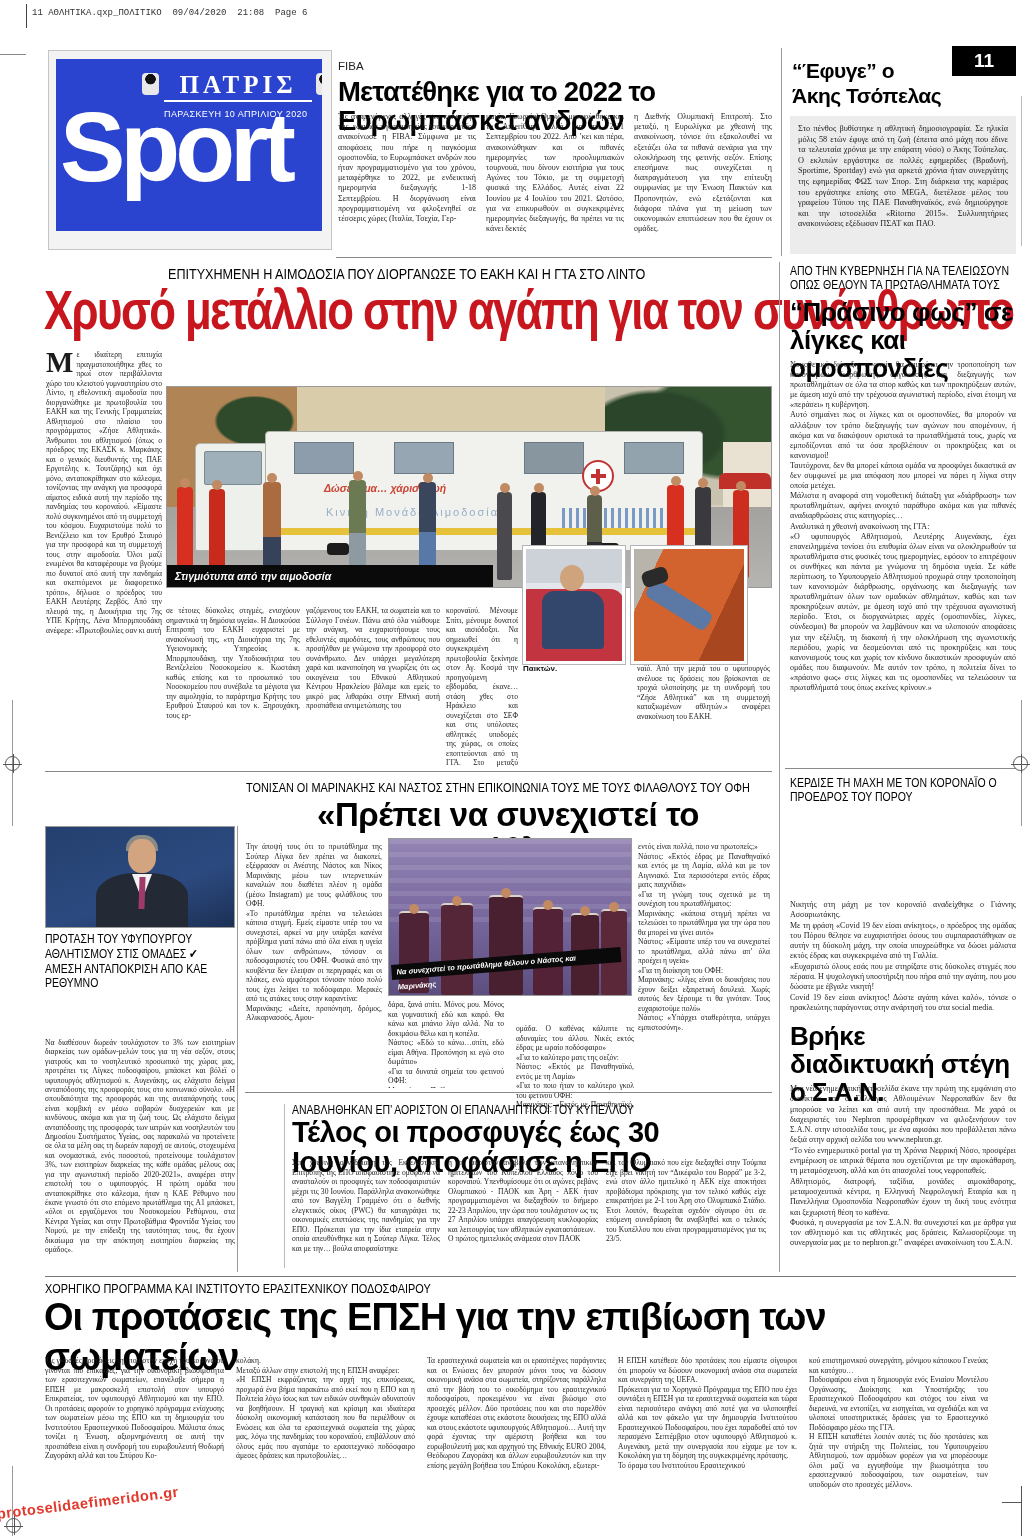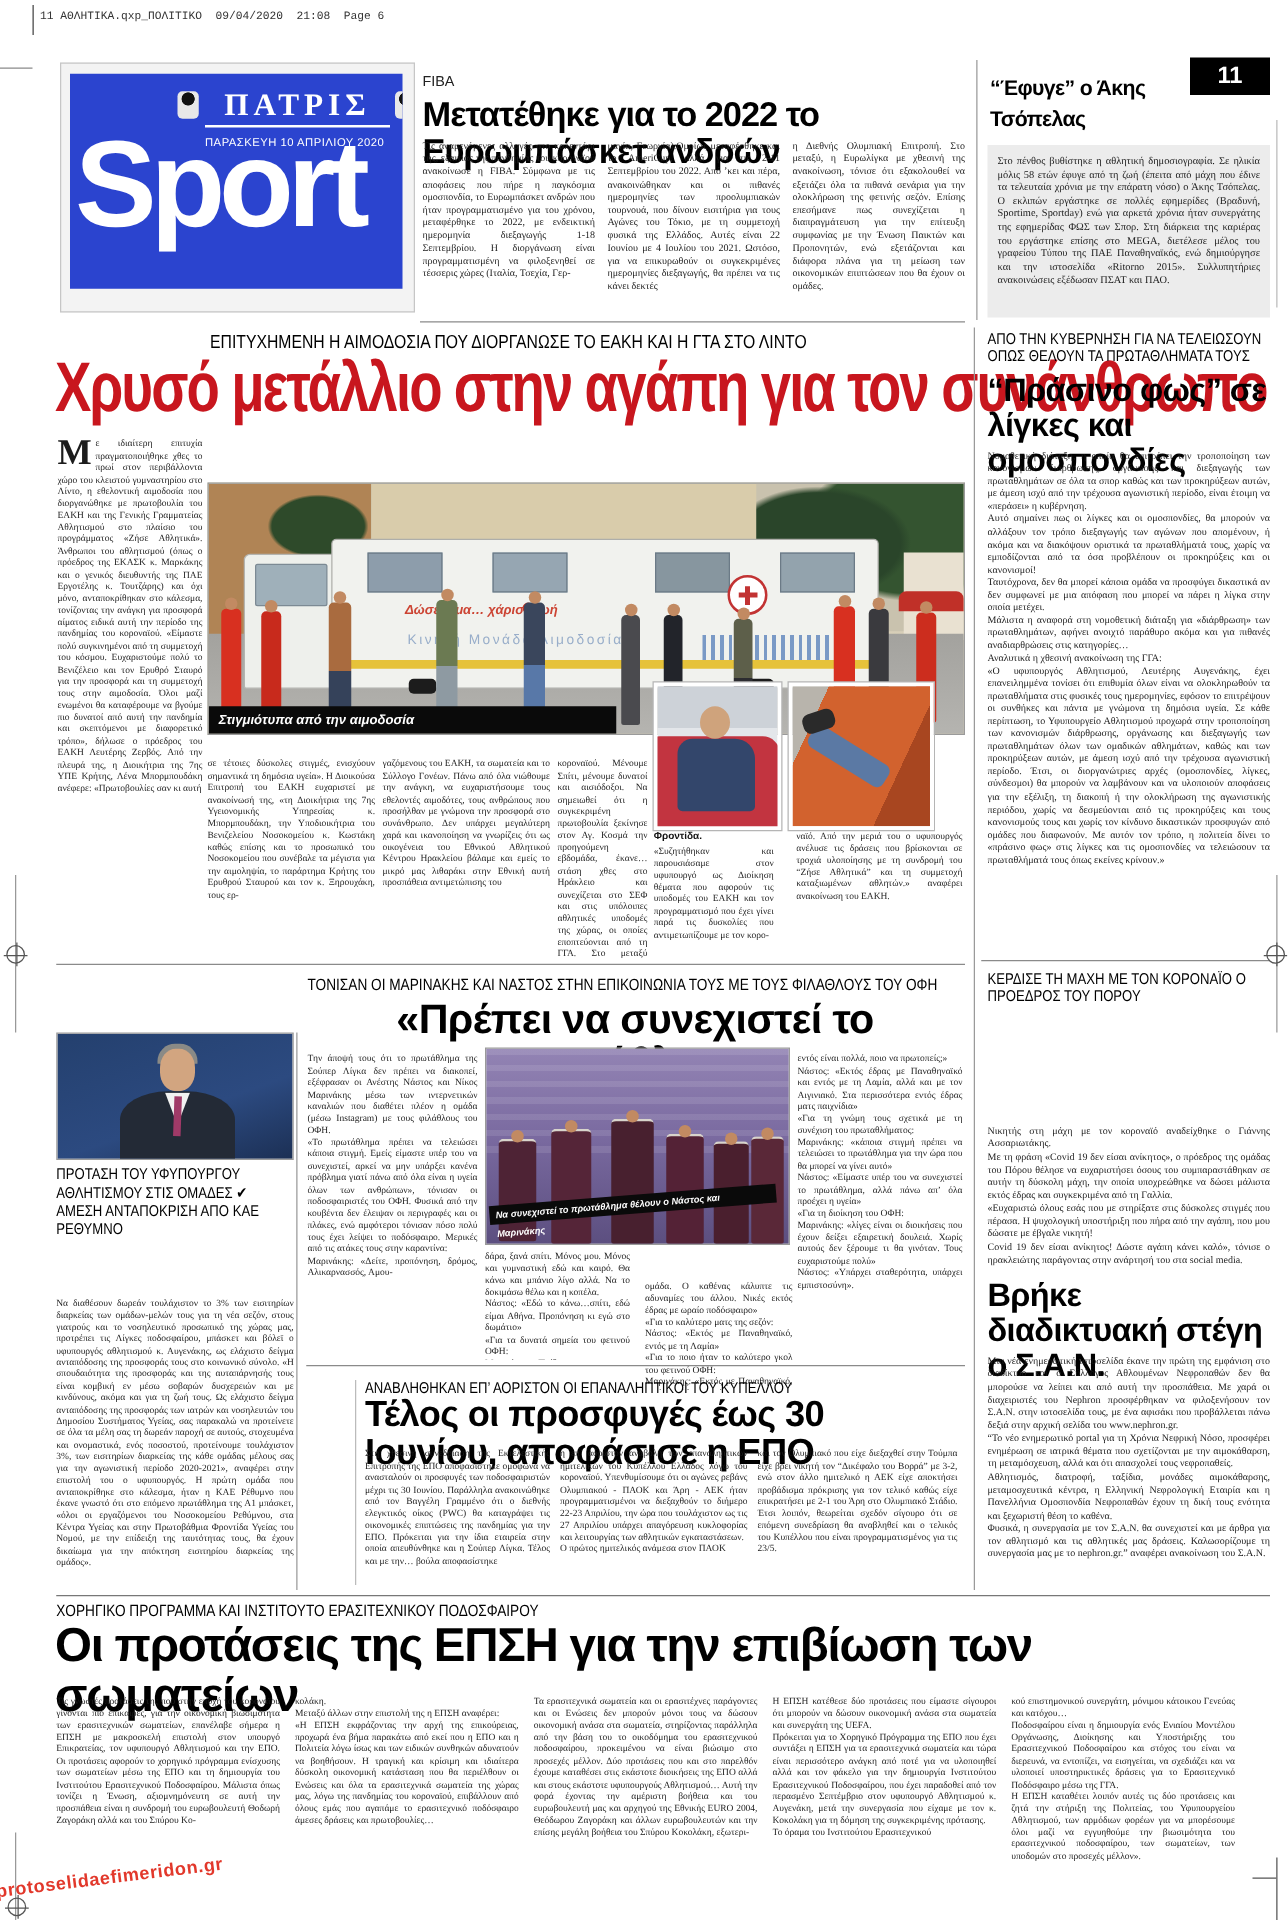--- a/index.html
+++ b/index.html
@@ -52,21 +52,21 @@
   <div class="abs hl" style="left:338px;top:78px;width:440px;font-size:27.5px;letter-spacing:-.8px;">Μετατέθηκε για το 2022 το Ευρωμπάσκετ ανδρών</div>
   <div class="abs bt" style="left:338px;top:112px;width:138px;height:142px;font-size:8px;line-height:10.2px;">Τις αναμενόμενες αλλαγές στο καλεντάρι της, εξαιτίας της πανδημίας του κοροναϊού ανακοίνωσε η FIBA. Σύμφωνα με τις αποφάσεις που πήρε η παγκόσμια ομοσπονδία, το Ευρωμπάσκετ ανδρών που ήταν προγραμματισμένο για του χρόνου, μεταφέρθηκε το 2022, με ενδεικτική ημερομηνία διεξαγωγής 1-18 Σεπτεμβρίου. Η διοργάνωση είναι προγραμματισμένη να φιλοξενηθεί σε τέσσερις χώρες (Ιταλία, Τσεχία, Γερ-</div>
   <div class="abs bt" style="left:486px;top:112px;width:138px;height:142px;font-size:8px;line-height:10.2px;">μανία, Γεωργία).Ομοίως μεταφέρθηκε και το AmeriCup, αλλά για τις 2-11 Σεπτεμβρίου του 2022. Από ’κει και πέρα, ανακοινώθηκαν και οι πιθανές ημερομηνίες των προολυμπιακών τουρνουά, που δίνουν εισιτήρια για τους Αγώνες του Τόκιο, με τη συμμετοχή φυσικά της Ελλάδος. Αυτές είναι 22 Ιουνίου με 4 Ιουλίου του 2021. Ωστόσο, για να επικυρωθούν οι συγκεκριμένες ημερομηνίες διεξαγωγής, θα πρέπει να τις κάνει δεκτές</div>
   <div class="abs bt" style="left:634px;top:112px;width:138px;height:142px;font-size:8px;line-height:10.2px;">η Διεθνής Ολυμπιακή Επιτροπή. Στο μεταξύ, η Ευρωλίγκα με χθεσινή της ανακοίνωση, τόνισε ότι εξακολουθεί να εξετάζει όλα τα πιθανά σενάρια για την ολοκλήρωση της φετινής σεζόν. Επίσης επεσήμανε πως συνεχίζεται η διαπραγμάτευση για την επίτευξη συμφωνίας με την Ένωση Παικτών και Προπονητών, ενώ εξετάζονται και διάφορα πλάνα για τη μείωση των οικονομικών επιπτώσεων που θα έχουν οι ομάδες.</div>
   <div class="abs rule" style="left:336px;top:257px;width:436px;height:1px;"></div>
 
   <div class="abs vrule" style="left:781px;top:48px;width:1px;height:208px;"></div>
   <div class="abs" style="left:952px;top:46px;width:64px;height:30px;background:#000;color:#fff;font-weight:700;font-size:19px;text-align:center;line-height:30px;">
     <span>11</span>
   </div>
-  <div class="abs hl" style="left:792px;top:58px;width:150px;font-size:17px;line-height:25px;">“Έφυγε” ο Άκης Τσόπελας</div>
+  <div class="abs hl" style="left:792px;top:58px;width:150px;font-size:21px;line-height:25px;">“Έφυγε” ο Άκης Τσόπελας</div>
   <div class="abs graybox" style="left:790px;top:116px;width:226px;height:138px;">
     <div class="bt" style="margin:8px;font-size:8.3px;line-height:10.6px;height:122px;">Στο πένθος βυθίστηκε η αθλητική δημοσιογραφία. Σε ηλικία μόλις 58 ετών έφυγε από τη ζωή (έπειτα από μάχη που έδινε τα τελευταία χρόνια με την επάρατη νόσο) ο Άκης Τσόπελας. Ο εκλιπών εργάστηκε σε πολλές εφημερίδες (Βραδυνή, Sportime, Sportday) ενώ για αρκετά χρόνια ήταν συνεργάτης της εφημερίδας ΦΩΣ των Σπορ. Στη διάρκεια της καριέρας του εργάστηκε επίσης στο MEGA, διετέλεσε μέλος του γραφείου Τύπου της ΠΑΕ Παναθηναϊκός, ενώ δημιούργησε και την ιστοσελίδα «Ritorno 2015». Συλλυπητήριες ανακοινώσεις εξέδωσαν ΠΣΑΤ και ΠΑΟ.</div>
   </div>
 
   <div class="abs k" style="left:168px;top:265px;width:760px;font-size:15px;white-space:nowrap;">ΕΠΙΤΥΧΗΜΕΝΗ Η ΑΙΜΟΔΟΣΙΑ ΠΟΥ ΔΙΟΡΓΑΝΩΣΕ ΤΟ ΕΑΚΗ ΚΑΙ Η ΓΤΑ ΣΤΟ ΛΙΝΤΟ</div>
   <div class="abs" style="left:44px;top:281px;width:932px;font-size:56px;line-height:58px;font-weight:800;color:#c8161e;letter-spacing:-2px;transform:scaleX(.78);transform-origin:0 0;white-space:nowrap;">Χρυσό μετάλλιο στην αγάπη για τον συνάνθρωπο</div>
 
   <div class="abs bt" style="left:46px;top:350px;width:116px;height:418px;">
     <span class="dropcap">Μ</span><span>ε ιδιαίτερη επιτυχία πραγματοποιήθηκε χθες το πρωί στον περιβάλλοντα χώρο του κλειστού γυμναστηρίου στο Λίντο, η εθελοντική αιμοδοσία που διοργανώθηκε με πρωτοβουλία του ΕΑΚΗ και της Γενικής Γραμματείας Αθλητισμού στο πλαίσιο του προγράμματος «Ζήσε Αθλητικά». Άνθρωποι του αθλητισμού (όπως ο πρόεδρος της ΕΚΑΣΚ κ. Μαρκάκης και ο γενικός διευθυντής της ΠΑΕ Εργοτέλης κ. Τουτζάρης) και όχι μόνο, ανταποκρίθηκαν στο κάλεσμα, τονίζοντας την ανάγκη για προσφορά αίματος ειδικά αυτή την περίοδο της πανδημίας του κοροναϊού. «Είμαστε πολύ συγκινημένοι από τη συμμετοχή του κόσμου. Ευχαριστούμε πολύ το Βενιζέλειο και τον Ερυθρό Σταυρό για την προσφορά και τη συμμετοχή τους στην αιμοδοσία. Όλοι μαζί ενωμένοι θα καταφέρουμε να βγούμε πιο δυνατοί από αυτή την πανδημία και σκεπτόμενοι με διαφορετικό τρόπο», δήλωσε ο πρόεδρος του ΕΑΚΗ Λευτέρης Ζερβός. Από την πλευρά της, η Διοικήτρια της 7ης ΥΠΕ Κρήτης, Λένα Μπορμπουδάκη ανέφερε: «Πρωτοβουλίες σαν κι αυτή</span>
   </div>
@@ -122,22 +122,21 @@
     <div class="abs" style="left:34px;top:16px;width:24px;height:26px;background:#cfa37c;border-radius:50%;"></div>
   </div>
   <div class="abs inset" style="left:631px;top:546px;width:110px;height:112px;background:linear-gradient(115deg,#b8b4ac 0 18%,#d2622e 18% 72%,#a84620 72%);">
     <div class="abs" style="left:10px;top:46px;width:70px;height:20px;background:#5b79a4;transform:rotate(32deg);border-radius:6px;"></div>
     <div class="abs" style="left:8px;top:20px;width:26px;height:16px;background:#2a2a2a;border-radius:6px;transform:rotate(-18deg);"></div>
   </div>
 
   <div class="abs bt" style="left:166px;top:606px;width:134px;height:162px;">σε τέτοιες δύσκολες στιγμές, ενισχύουν σημαντικά τη δημόσια υγεία». Η Διοικούσα Επιτροπή του ΕΑΚΗ ευχαριστεί με ανακοίνωσή της, «τη Διοικήτρια της 7ης Υγειονομικής Υπηρεσίας κ. Μπορμπουδάκη, την Υποδιοικήτρια του Βενιζελείου Νοσοκομείου κ. Κωστάκη καθώς επίσης και το προσωπικό του Νοσοκομείου που συνέβαλε τα μέγιστα για την αιμοληψία, το παράρτημα Κρήτης του Ερυθρού Σταυρού και τον κ. Ξηρουχάκη, τους ερ-</div>
   <div class="abs bt" style="left:306px;top:606px;width:134px;height:162px;">γαζόμενους του ΕΑΚΗ, τα σωματεία και το Σύλλογο Γονέων. Πάνω από όλα νιώθουμε την ανάγκη, να ευχαριστήσουμε τους εθελοντές αιμοδότες, τους ανθρώπους που προσήλθαν με γνώμονα την προσφορά στο συνάνθρωπο. Δεν υπάρχει μεγαλύτερη χαρά και ικανοποίηση να γνωρίζεις ότι ως οικογένεια του Εθνικού Αθλητικού Κέντρου Ηρακλείου βάλαμε και εμείς το μικρό μας λιθαράκι στην Εθνική αυτή προσπάθεια αντιμετώπισης του</div>
   <div class="abs bt" style="left:446px;top:606px;width:72px;height:162px;">κοροναϊού. Μένουμε Σπίτι, μένουμε δυνατοί και αισιόδοξοι. Να σημειωθεί ότι η συγκεκριμένη πρωτοβουλία ξεκίνησε στον Αγ. Κοσμά την προηγούμενη εβδομάδα, έκανε… στάση χθες στο Ηράκλειο και συνεχίζεται στο ΣΕΦ και στις υπόλοιπες αθλητικές υποδομές της χώρας, οι οποίες εποπτεύονται από τη ΓΓΑ. Στο μεταξύ πραγματοποιήθηκε η 2η τηλεδιάσκεψη της διοίκησης του ΕΑΚΗ με τον υφυπουργό Αθλητισμού κ.</div>
-  <div class="abs" style="left:523px;top:664px;width:96px;font-size:8px;font-weight:700;">Φροντίδα.</div>
-  <div class="abs bt" style="left:523px;top:676px;width:96px;height:92px;">«Συζητήθηκαν και παρουσιάσαμε στον υφυπουργό ως Διοίκηση θέματα που αφορούν τις υποδομές του ΕΑΚΗ και τον προγραμματισμό που έχει γίνει παρά τις δυσκολίες που αντιμετωπίζουμε με τον κορο-</div>
+  <div class="abs" style="left:523px;top:664px;width:96px;font-size:8px;font-weight:700;">Παικτών.</div>
   <div class="abs bt" style="left:637px;top:664px;width:133px;height:104px;">ναϊό. Από την μεριά του ο υφυπουργός ανέλυσε τις δράσεις που βρίσκονται σε τροχιά υλοποίησης με τη συνδρομή του “Ζήσε Αθλητικά” και τη συμμετοχή καταξιωμένων αθλητών.» αναφέρει ανακοίνωση του ΕΑΚΗ.</div>
   <div class="abs rule" style="left:45px;top:771px;width:727px;height:1px;"></div>
 
   <div class="abs vrule" style="left:779px;top:262px;width:1px;height:1010px;"></div>
   <div class="abs k" style="left:790px;top:264px;width:268px;font-size:12.5px;">ΑΠΟ ΤΗΝ ΚΥΒΕΡΝΗΣΗ ΓΙΑ ΝΑ ΤΕΛΕΙΩΣΟΥΝ ΟΠΩΣ ΘΕΛΟΥΝ ΤΑ ΠΡΩΤΑΘΛΗΜΑΤΑ ΤΟΥΣ</div>
   <div class="abs hl" style="left:790px;top:298px;width:226px;font-size:26px;line-height:28px;">“Πράσινο φως” σε λίγκες και ομοσπονδίες</div>
   <div class="abs bt" style="left:790px;top:360px;width:226px;height:402px;font-size:8px;line-height:10.1px;white-space:pre-line;">Νομοθετική διάταξη, η οποία θα επιτρέπει την τροποποίηση των κανονισμών διάρθρωσης, οργάνωσης και διεξαγωγής των πρωταθλημάτων σε όλα τα σπορ καθώς και των προκηρύξεων αυτών, με άμεση ισχύ από την τρέχουσα αγωνιστική περίοδο, είναι έτοιμη να «περάσει» η κυβέρνηση.
 Αυτό σημαίνει πως οι λίγκες και οι ομοσπονδίες, θα μπορούν να αλλάξουν τον τρόπο διεξαγωγής των αγώνων που απομένουν, ή ακόμα και να διακόψουν οριστικά τα πρωταθλήματά τους, χωρίς να εμποδίζονται από τα όσα προβλέπουν οι προκηρύξεις και οι κανονισμοί!
 Ταυτόχρονα, δεν θα μπορεί κάποια ομάδα να προσφύγει δικαστικά αν δεν συμφωνεί με μια απόφαση που μπορεί να πάρει η λίγκα στην οποία μετέχει.
 Μάλιστα η αναφορά στη νομοθετική διάταξη για «διάρθρωση» των πρωταθλημάτων, αφήνει ανοιχτό παράθυρο ακόμα και για πιθανές αναδιαρθρώσεις στις κατηγορίες…

